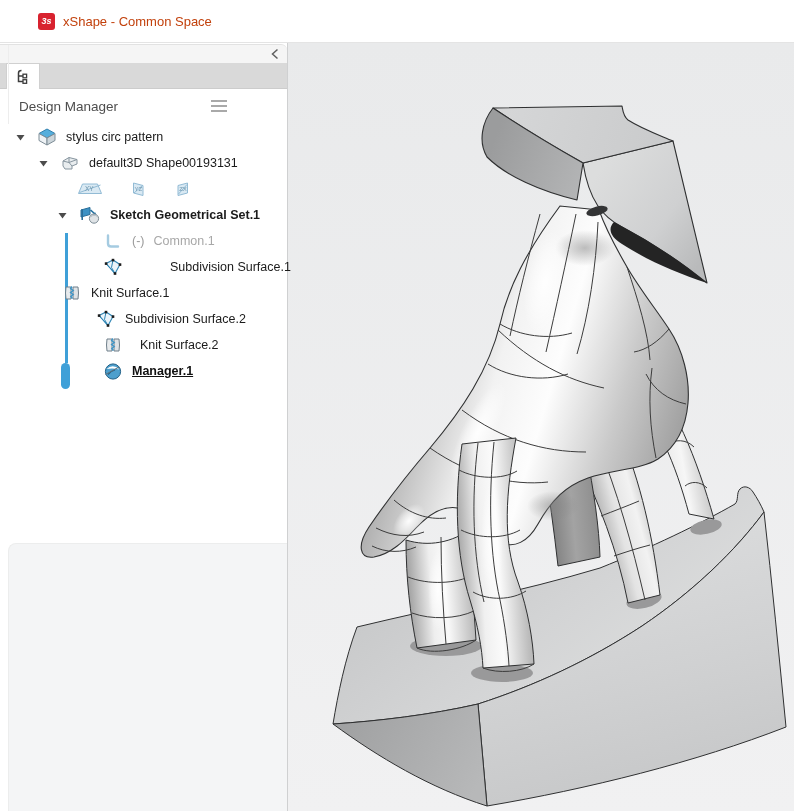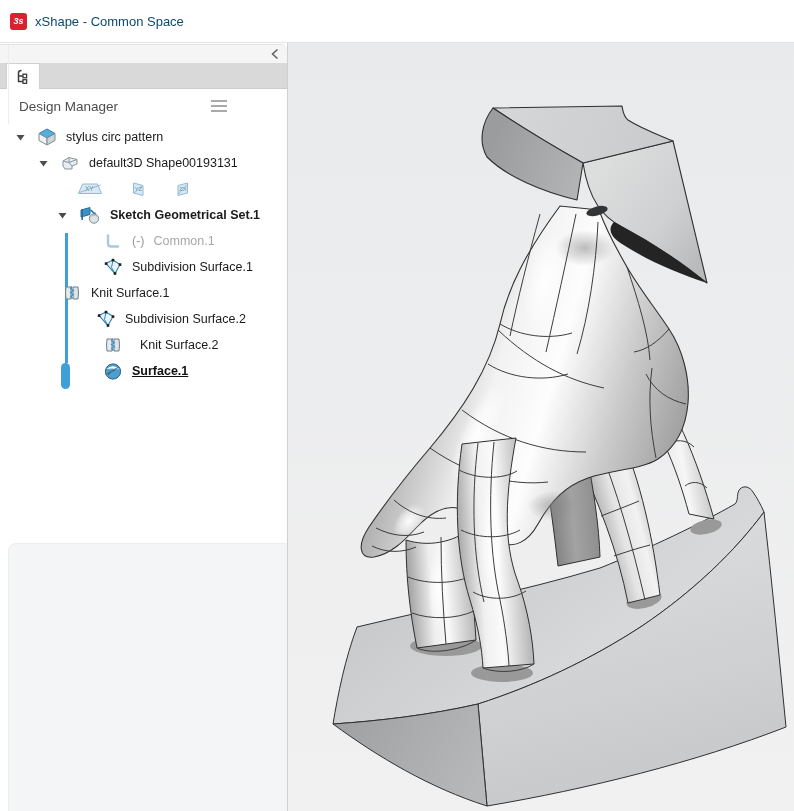--- a/index.html
+++ b/index.html
@@ -4,28 +4,28 @@
 <style>
   html,body{margin:0;padding:0;background:#fff;}
   *{box-sizing:border-box;}
   .screen{
     position:relative;width:794px;height:811px;overflow:hidden;
     font-family:"Liberation Sans",sans-serif;background:#fff;
   }
   
   .titlebar{
     position:absolute;left:0;top:0;width:794px;height:43px;background:#ffffff;
-    border-bottom:1px solid #e4e4e4;display:flex;align-items:center;
+    border-bottom:1px solid #e4e4e4;display:flex;align-items:center;padding-left:28px;
   }
   .logo{
     width:17px;height:17px;margin-left:10px;border-radius:3px;background:#d8222f;
     color:#fff;font-size:9px;font-style:italic;font-weight:bold;
     display:flex;align-items:center;justify-content:center;line-height:1;
   }
-  .title-text{margin-left:8px;font-size:13px;color:#0c4a6e;}
+  .title-text{margin-left:8px;font-size:13px;color:#c2410c;}
   
   .viewport{position:absolute;left:288px;top:43px;width:506px;height:768px;}
   .viewport svg{display:block;}
   
   .panel{
     position:absolute;left:0;top:43px;width:288px;height:768px;background:#ffffff;
     border-right:1px solid #cfd0d1;
   }
   .panel-strip{
     position:absolute;left:0;top:1px;width:287px;height:19px;background:#f5f5f5;
@@ -322,21 +322,21 @@
         </div>
         <div class="tree-row muted" style="padding-left: 103px;">
           <span class="ticon">
             <svg width="20" height="20" viewBox="0 0 20 20">
               <path d="M5,4.5 L5,12.5 Q5,15.5 8,15.5 L15,15.5" fill="none" stroke="#a5cbe1" stroke-width="2.4" stroke-linecap="round"></path>
             </svg>
           </span>
           <span class="pfx">(-)</span>
           <span class="lbl">Common.1</span>
         </div>
-        <div class="tree-row" style="padding-left: 103px;">
+        <div class="tree-row" style="padding-left: 103px; gap: 38px;">
           <span class="ticon">
             <svg width="20" height="20" viewBox="0 0 20 20">
               <path d="M3,6.5 L10,3 L17,7.5 L12,16.5 Z" fill="#eaf4fa" stroke="#2f86b5" stroke-width="1.1"></path>
               <path d="M3,6.5 L12,16.5 M10,3 L8.5,10.5 L12,16.5" fill="none" stroke="#2f86b5"></path>
               <rect x="1.8" y="5.3" width="2.6" height="2.6" fill="#1c1c1c"></rect>
               <rect x="8.7" y="1.8" width="2.6" height="2.6" fill="#1c1c1c"></rect>
               <rect x="15.7" y="6.3" width="2.6" height="2.6" fill="#1c1c1c"></rect>
               <rect x="10.7" y="15.2" width="2.6" height="2.6" fill="#1c1c1c"></rect>
             </svg>
           </span>
@@ -377,19 +377,19 @@
         </div>
         <div class="tree-row current" style="padding-left: 103px;">
           <span class="ticon">
             <svg width="20" height="20" viewBox="0 0 20 20">
               <circle cx="10" cy="10.5" r="7.6" fill="#4d9fcd" stroke="#1f5f86"></circle>
               <path d="M3.5,8 Q10,2.5 16.5,8.5 Q10.5,7 3.5,8 Z" fill="#ffffff"></path>
               <path d="M5,13.5 Q8,10 12,9" fill="none" stroke="#1f5f86" stroke-width="1.2"></path>
               <line x1="2.5" y1="13.5" x2="16" y2="6" stroke="#5f6f79"></line>
             </svg>
           </span>
-          <span class="lbl">Surface.1</span>
+          <span class="lbl">Manager.1</span>
         </div>
       </div>
     <div class="panel-bottom"></div>
   </div>
 
 </div>
 
 </body></html>

